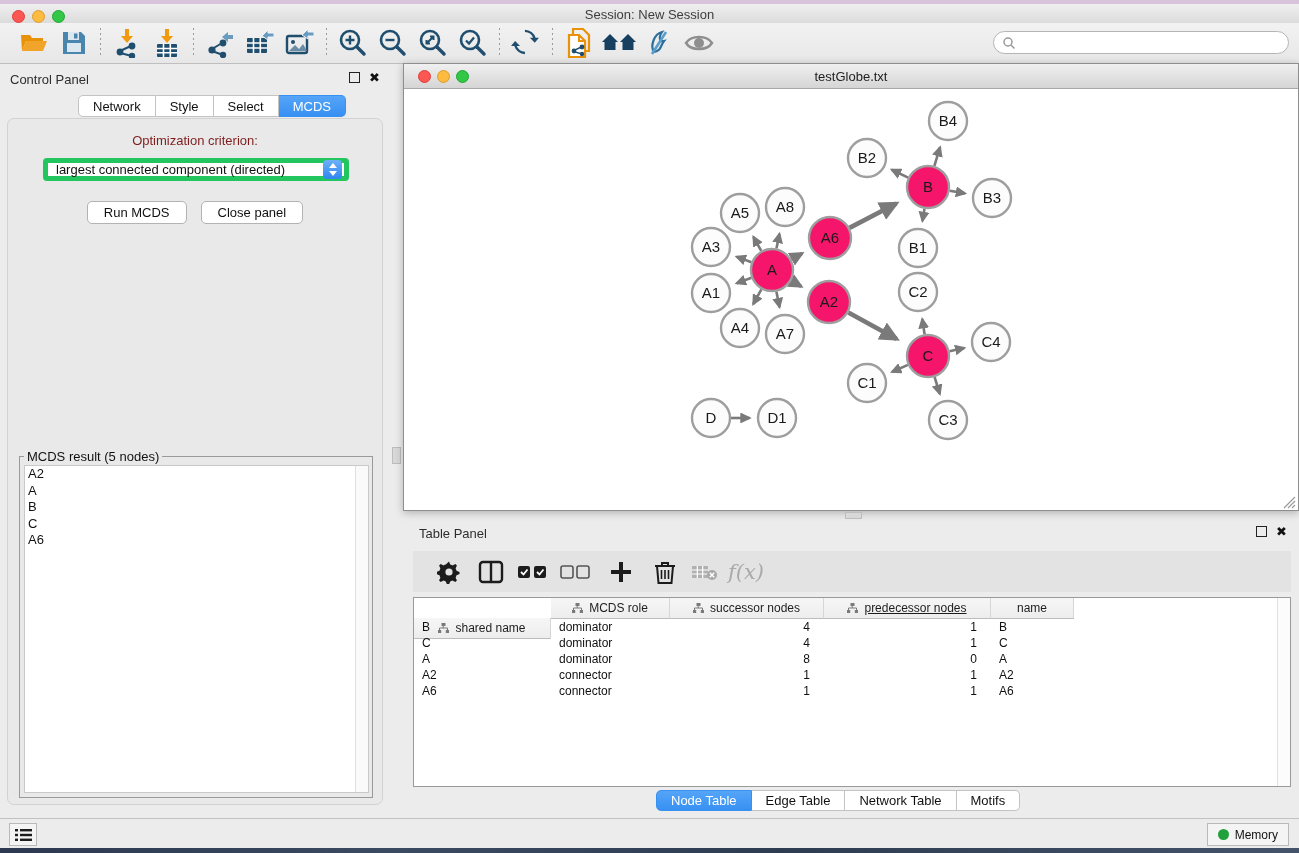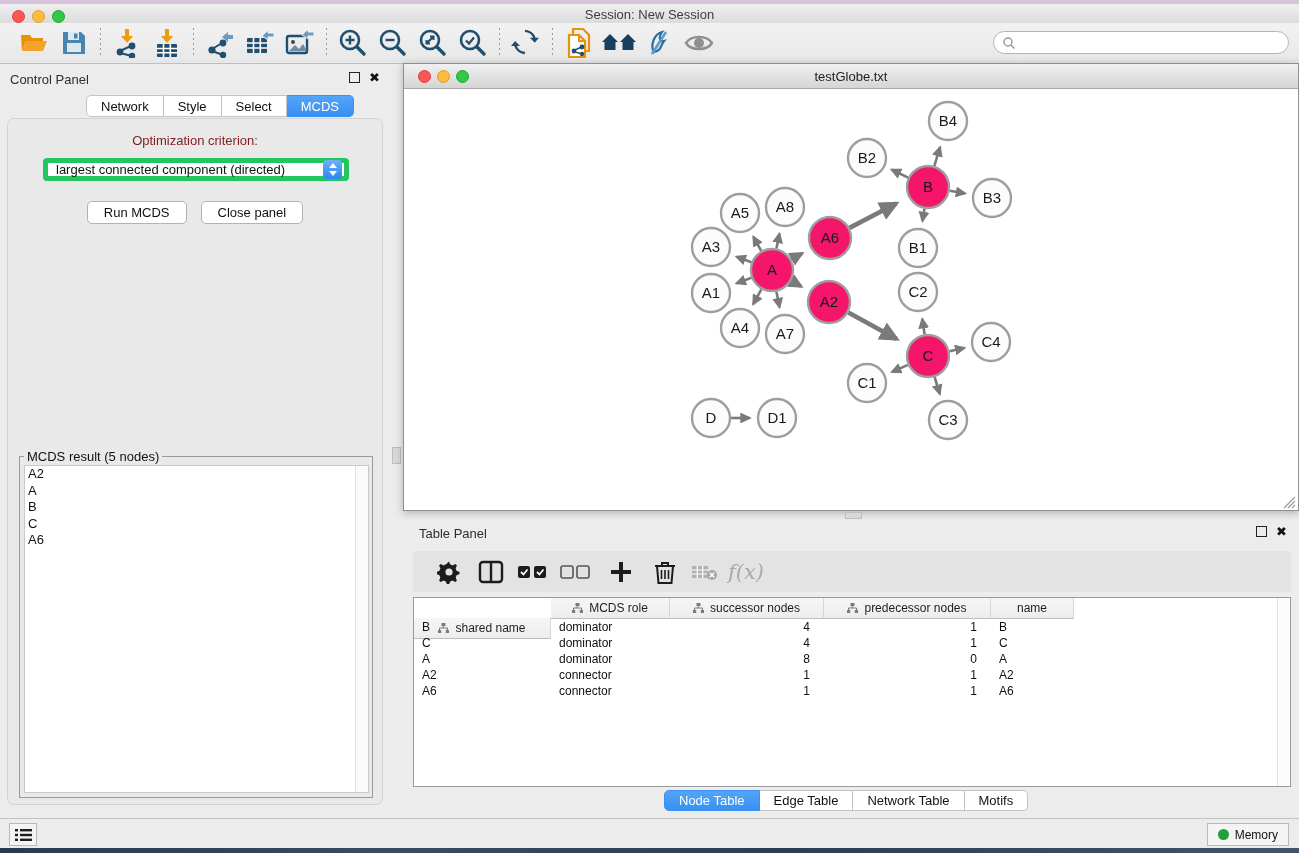--- a/index.html
+++ b/index.html
@@ -29,21 +29,21 @@
                 display:flex; align-items:center; padding-left:8px; }
   .search-box input { border:none; outline:none; flex:1; font-size:12px; background:transparent; height:18px; }
 
   
   .cp-header { position:absolute; left:0; top:66px; width:390px; height:26px; }
   .cp-title { position:absolute; left:10px; top:6px; font-size:13px; color:#2e2e2e; }
   .panel-btns { position:absolute; top:5px; display:flex; gap:9px; font-size:12px; color:#111; }
   .cp-header .panel-btns { right:10px; }
   .float-glyph { width:11px; height:11px; border:1.5px solid #222; display:inline-block; margin-top:1px; }
   .close-glyph { font-weight:bold; font-size:13px; line-height:13px; }
-  .seg-tabs { position:absolute; display:flex;margin-left:8px; }
+  .seg-tabs { position:absolute; display:flex; }
   .seg-tab { height:22px; padding:0 14px; background:#fff; border:1px solid #c3c3c3; border-left:none;
              font-size:13px; color:#111; display:flex; align-items:center; }
   .seg-tab:first-child { border-left:1px solid #c3c3c3; border-radius:5px 0 0 5px; }
   .seg-tab:last-child { border-radius:0 5px 5px 0; }
   .seg-tab.active { background:linear-gradient(#55a5f8,#3790f2); color:#fff; border-color:#3790f2; }
   #cp-tabs { left:78px; top:95px; }
   .cp-content { position:absolute; left:7px; top:118px; width:376px; height:687px;
                 background:#e9e9e9; border:1px solid #d2d2d2; border-radius:7px; }
   .opt-label { position:absolute; top:14px; width:100%; text-align:center; font-size:13px; color:#7f1d1d; }
   .mcds-select { position:absolute; left:35px; top:39px; width:306px; height:23px; background:#fff;
@@ -540,21 +540,21 @@
               <g fill="#7a7a7a">
                 <rect x="3.5" y="0" width="4" height="3"></rect>
                 <rect x="0" y="7" width="3.2" height="3"></rect>
                 <rect x="7.8" y="7" width="3.2" height="3"></rect>
                 <path d="M5.2 3 v2 M1.5 7 v-2 h8 v2" stroke="#7a7a7a" stroke-width="1" fill="none"></path>
               </g>
             </svg>
           </span>
           <span>successor nodes</span>
         </div>
-        <div class="dt-th" style="width: 167px;">
+        <div class="dt-th" style="width: 167px; text-decoration: underline;">
           <span style="display: inline-flex;">
             <svg width="11" height="10" viewBox="0 0 11 10">
               <g fill="#7a7a7a">
                 <rect x="3.5" y="0" width="4" height="3"></rect>
                 <rect x="0" y="7" width="3.2" height="3"></rect>
                 <rect x="7.8" y="7" width="3.2" height="3"></rect>
                 <path d="M5.2 3 v2 M1.5 7 v-2 h8 v2" stroke="#7a7a7a" stroke-width="1" fill="none"></path>
               </g>
             </svg>
           </span>

